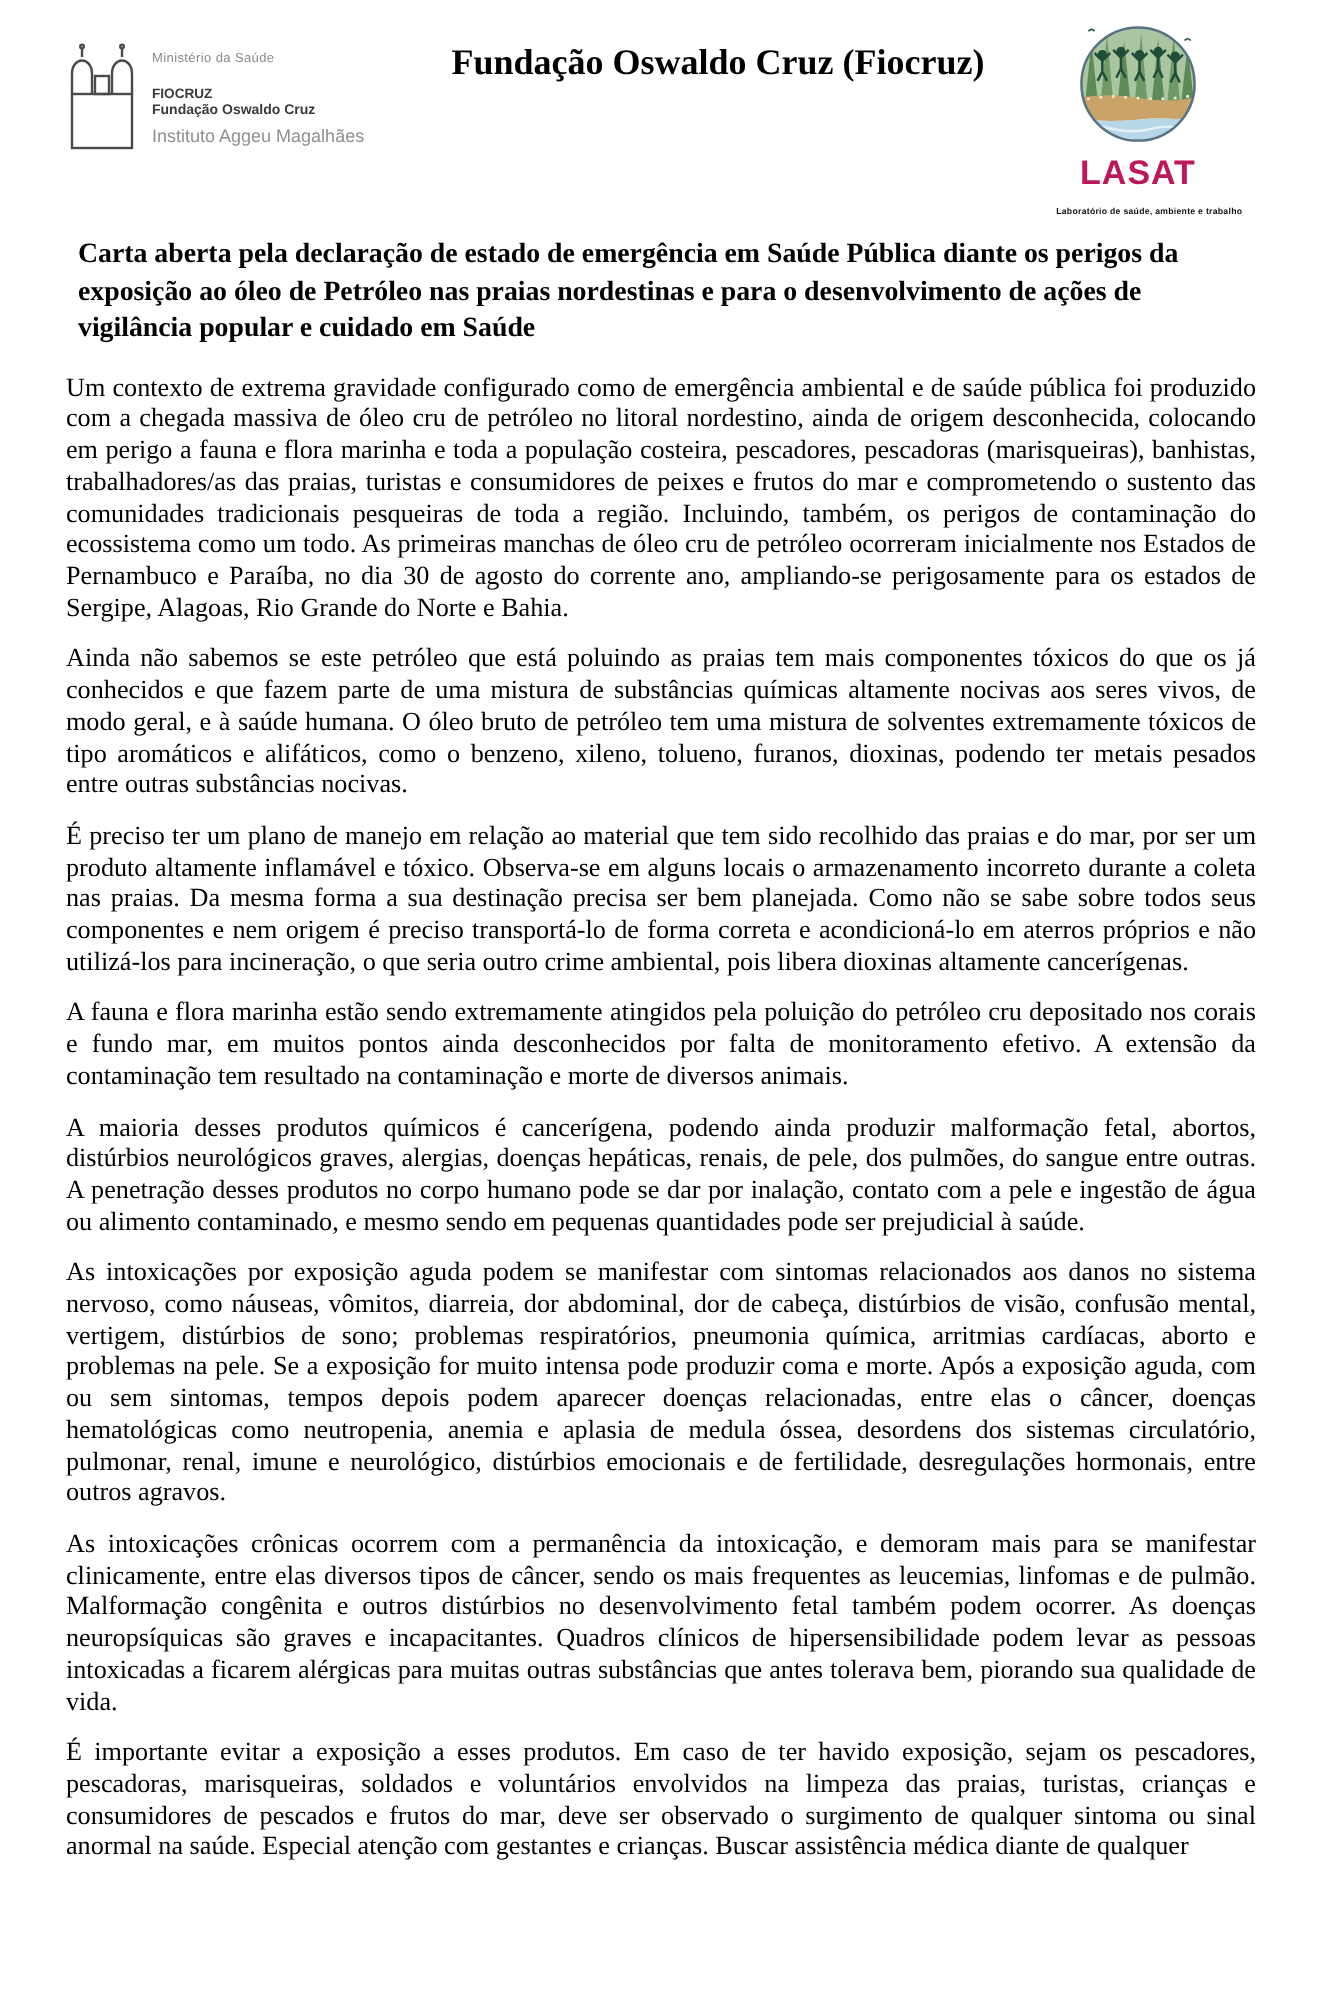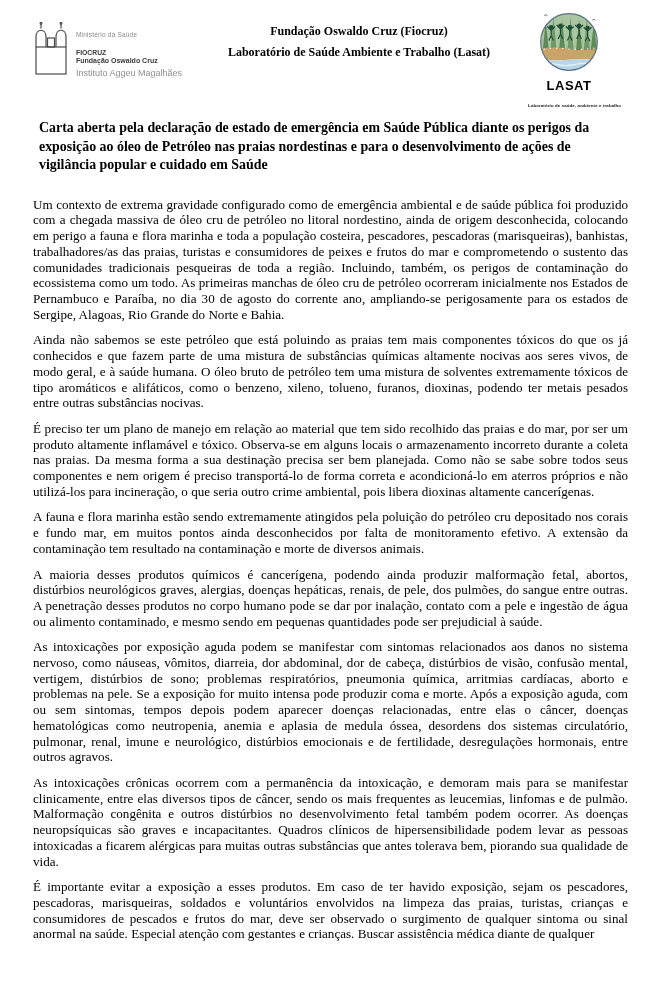--- a/index.html
+++ b/index.html
@@ -3,35 +3,35 @@
 <meta charset="utf-8">
 <style>
   html,body{margin:0;padding:0;background:#ffffff;}
   .page{
     position:relative;width:661px;height:1000px;background:#fff;overflow:hidden;
     box-sizing:border-box;padding:8px 33px 0 33px;
     font-family:"Liberation Serif", serif;color:#000;
   }
   
   .letterhead{display:flex;justify-content:space-between;align-items:flex-start;height:96px;}
-  .fio-block{display:flex;width:175px;flex:0 0 auto;align-items:center;}
+  .fio-block{display:flex;width:175px;flex:0 0 auto;}
   .castle-wrap{margin-top:12px;}
   .fio-text{font-family:"Liberation Sans", sans-serif;margin-top:18px;margin-left:7px;}
   .fio-ministry{font-size:6.5px;color:#8a8a8a;letter-spacing:.2px;}
   .fio-brand{font-size:6.8px;font-weight:bold;color:#3a3a3a;margin-top:11px;}
   .fio-foundation{font-size:7px;font-weight:bold;color:#3a3a3a;margin-top:1px;}
   .fio-institute{font-size:9px;color:#909090;margin-top:4px;}
-  .inst-center{flex:1;text-align:center;font-weight:bold;font-size:12px;line-height:21px;margin-top:13px;}
+  .inst-center{flex:1;text-align:center;font-weight:bold;font-size:18px;line-height:21px;margin-top:13px;}
   .lasat-block{width:118px;flex:0 0 auto;text-align:center;margin-top:2px;}
-  .lasat-word{font-family:"Liberation Sans", sans-serif;font-weight:bold;font-size:13px;line-height:16px;letter-spacing:.5px;color:#000000;}
+  .lasat-word{font-family:"Liberation Sans", sans-serif;font-weight:bold;font-size:17px;line-height:16px;letter-spacing:.5px;color:#be185d;}
   .lasat-caption{display:inline-block;font-family:"Liberation Sans", sans-serif;font-weight:bold;font-size:6px;transform:scale(.72);transform-origin:center top;color:#111;white-space:nowrap;letter-spacing:.2px;}
   
   .doc-title{font-size:13.9px;line-height:18.6px;font-weight:bold;margin:15px 6px 0 6px;}
   
-  .doc-body{margin-top:22px;}
+  .doc-body{margin-top:11px;}
   .doc-body p{font-size:13.1px;line-height:15.7px;text-align:justify;margin:0 0 10px 0;}
 </style>
 </head>
 <body>
 
 <div class="page">
 
   <header class="letterhead">
 
     <div class="fio-block">
@@ -50,21 +50,20 @@
       <div class="fio-text">
         <div class="fio-ministry">Ministério da Saúde</div>
         <div class="fio-brand">FIOCRUZ</div>
         <div class="fio-foundation">Fundação Oswaldo Cruz</div>
         <div class="fio-institute">Instituto Aggeu Magalhães</div>
       </div>
     </div>
 
     <div class="inst-center">
       <div>Fundação Oswaldo Cruz (Fiocruz)</div>
-      <div>Laboratório de Saúde Ambiente e Trabalho (Lasat)</div>
     </div>
 
     <div class="lasat-block">
       <svg width="62" height="64" viewBox="0 0 80 82">
         <defs>
             <clipPath id="lc">
               <circle cx="40" cy="41" r="36.5"></circle>
             </clipPath>
           </defs>
         <g clip-path="url(#lc)">

